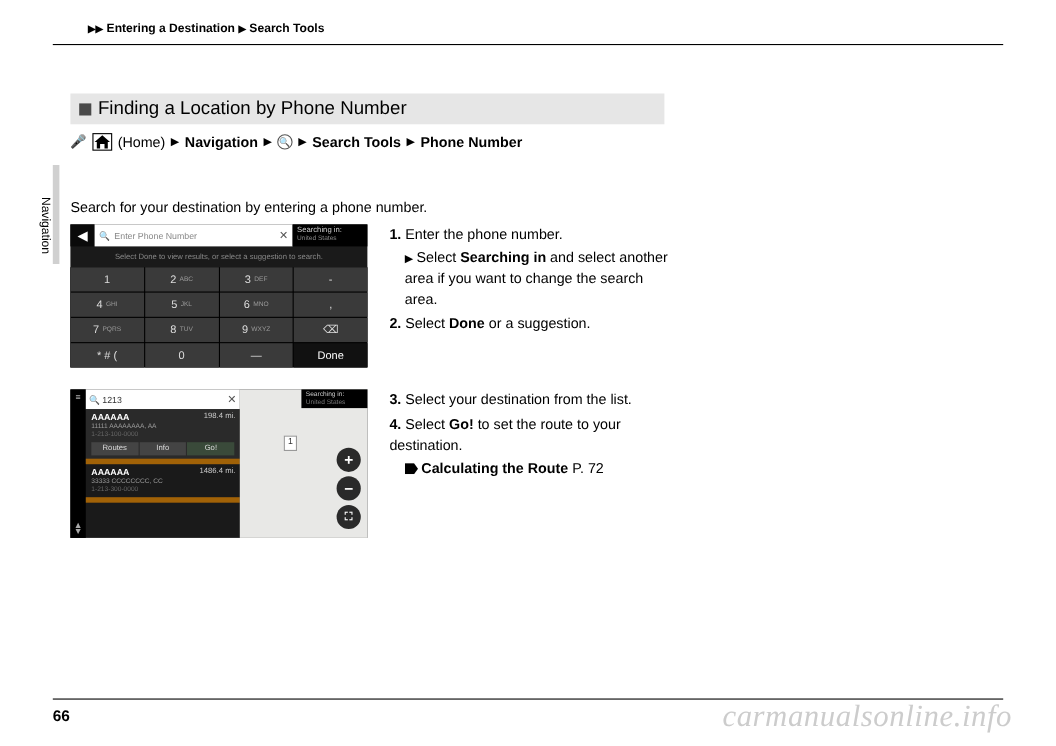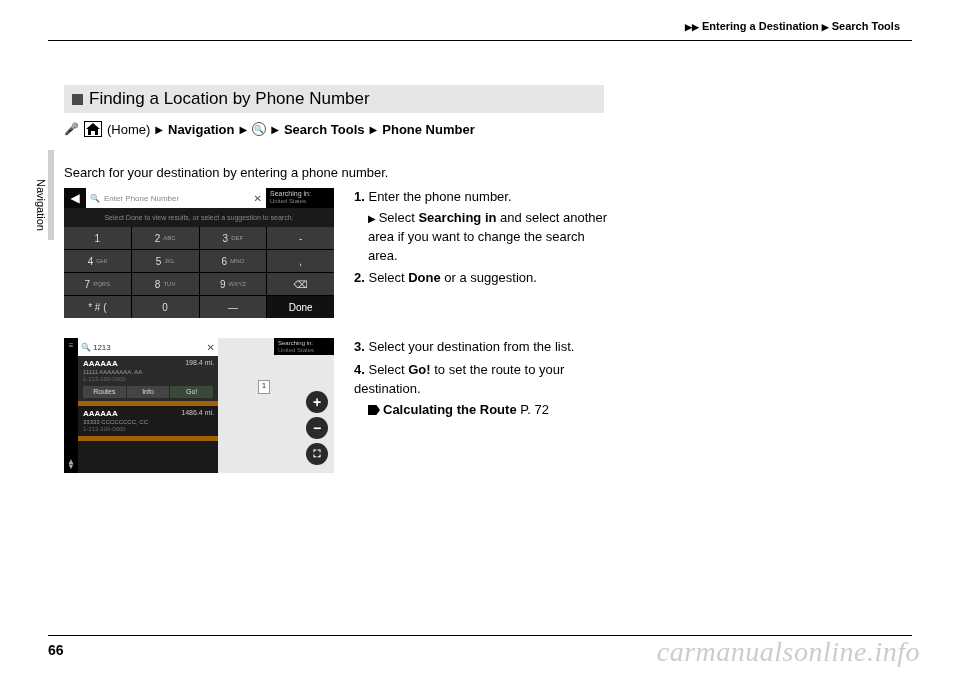--- a/index.html
+++ b/index.html
@@ -12,21 +12,20 @@
     position: relative;
     font-size: 13px;
   }
   .header {
     position: absolute;
     top: 20px;
     left: 80px;
     right: 60px;
     font-size: 11px;
     font-weight: bold;
-    text-align: right;
   }
   .header .tri { font-size: 9px; }
   .hr {
     position: absolute;
     top: 40px;
     left: 48px;
     right: 48px;
     height: 1px;
     background: #000;
   }
@@ -94,21 +93,21 @@
     display: inline-flex;
     width: 14px;
     height: 14px;
     border: 1px solid #555;
     border-radius: 50%;
     align-items: center;
     justify-content: center;
     font-size: 8px;
   }
   .intro {
-    margin-top: 28px;
+    margin-top: 44px;
     font-size: 13px;
   }
   .row1 {
     margin-top: 8px;
     display: flex;
     gap: 20px;
     align-items: flex-start;
   }
   .row2 {
     margin-top: 20px;

